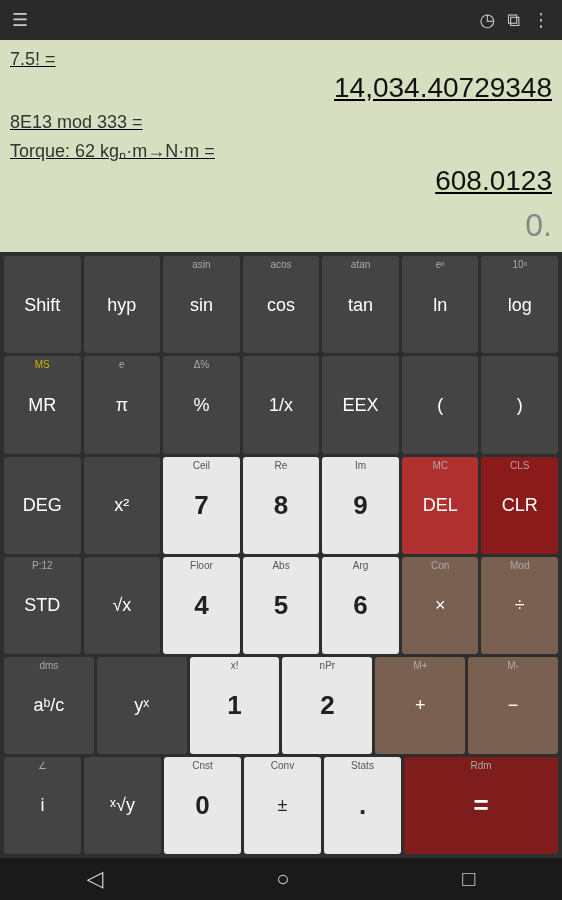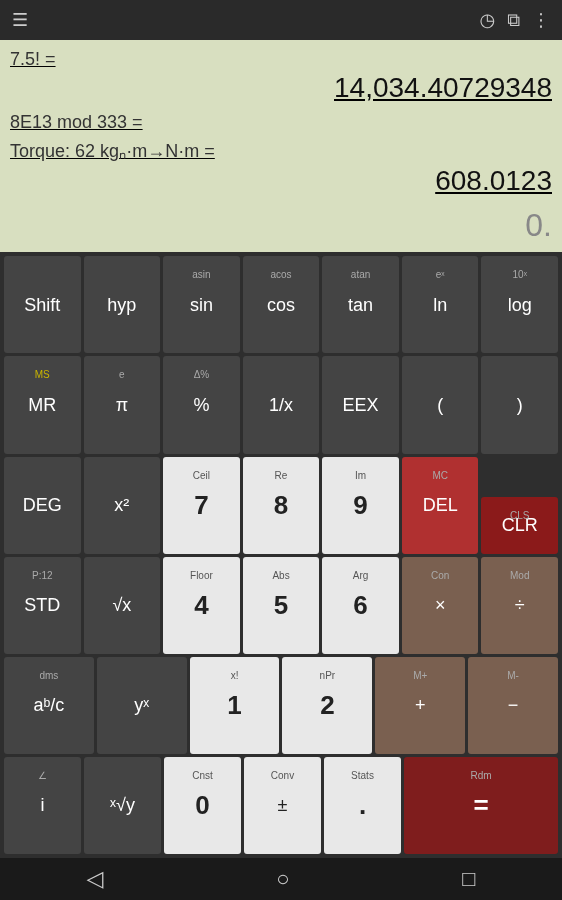--- a/index.html
+++ b/index.html
@@ -97,21 +97,21 @@
       border-radius: 3px;
       cursor: pointer;
       position: relative;
       min-width: 0;
     }
 
     .key-top-label {
       font-size: 10px;
       color: #aaa;
       position: absolute;
-      top: 13px;
+      top: 3px;
       left: 50%;
       transform: translateX(-50%);
       white-space: nowrap;
     }
     .key-top-label.yellow {
       color: #c8b400;
     }
 
     .key-main {
       font-size: 18px;
@@ -135,21 +135,20 @@
       color: #222;
     }
     .key-light .key-top-label {
       color: #555;
     }
     .key-red {
       background: #b03030;
     }
     .key-crimson {
       background: #8b1a1a;
-      margin-top: 40px;
     }
     .key-brown {
       background: #7a6050;
     }
     .key-orange {
       background: #7f1d1d;
     }
 
     
     .nav-bar {

